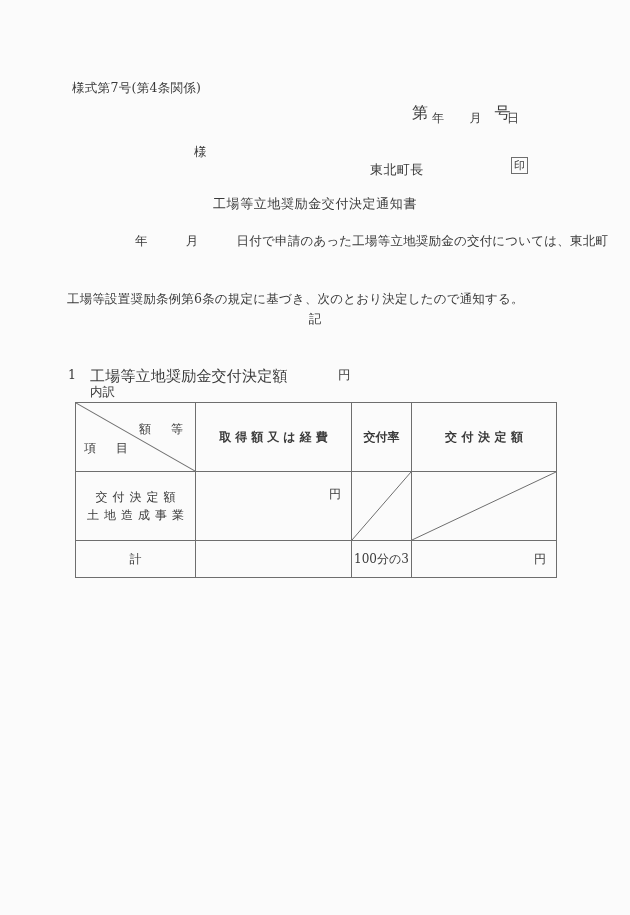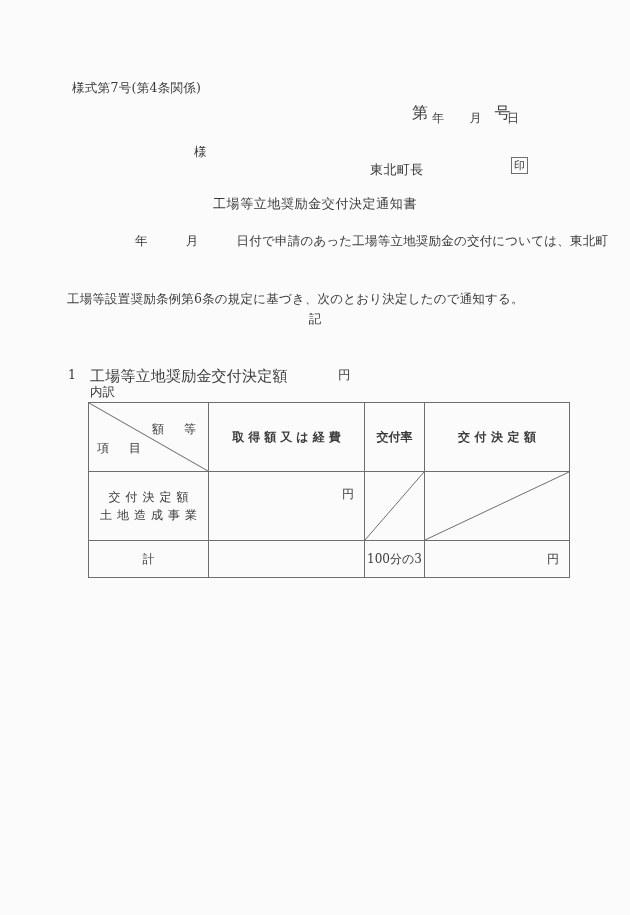--- a/index.html
+++ b/index.html
@@ -112,21 +112,21 @@
     font-size: 12.5px;
   }
   #item1-sublabel {
     left: 90px; top: 384px;
     font-size: 12.5px;
   }
 
   
   #breakdown-table {
     position: absolute;
-    left: 88px; top: 402px;
+    left: 75px; top: 402px;
     width: 481px;
     border-collapse: collapse;
     table-layout: fixed;
     font-size: 12px;
   }
   #breakdown-table td {
     border: 1px solid #6e6e6e;
     padding: 0;
     position: relative;
     vertical-align: middle;

